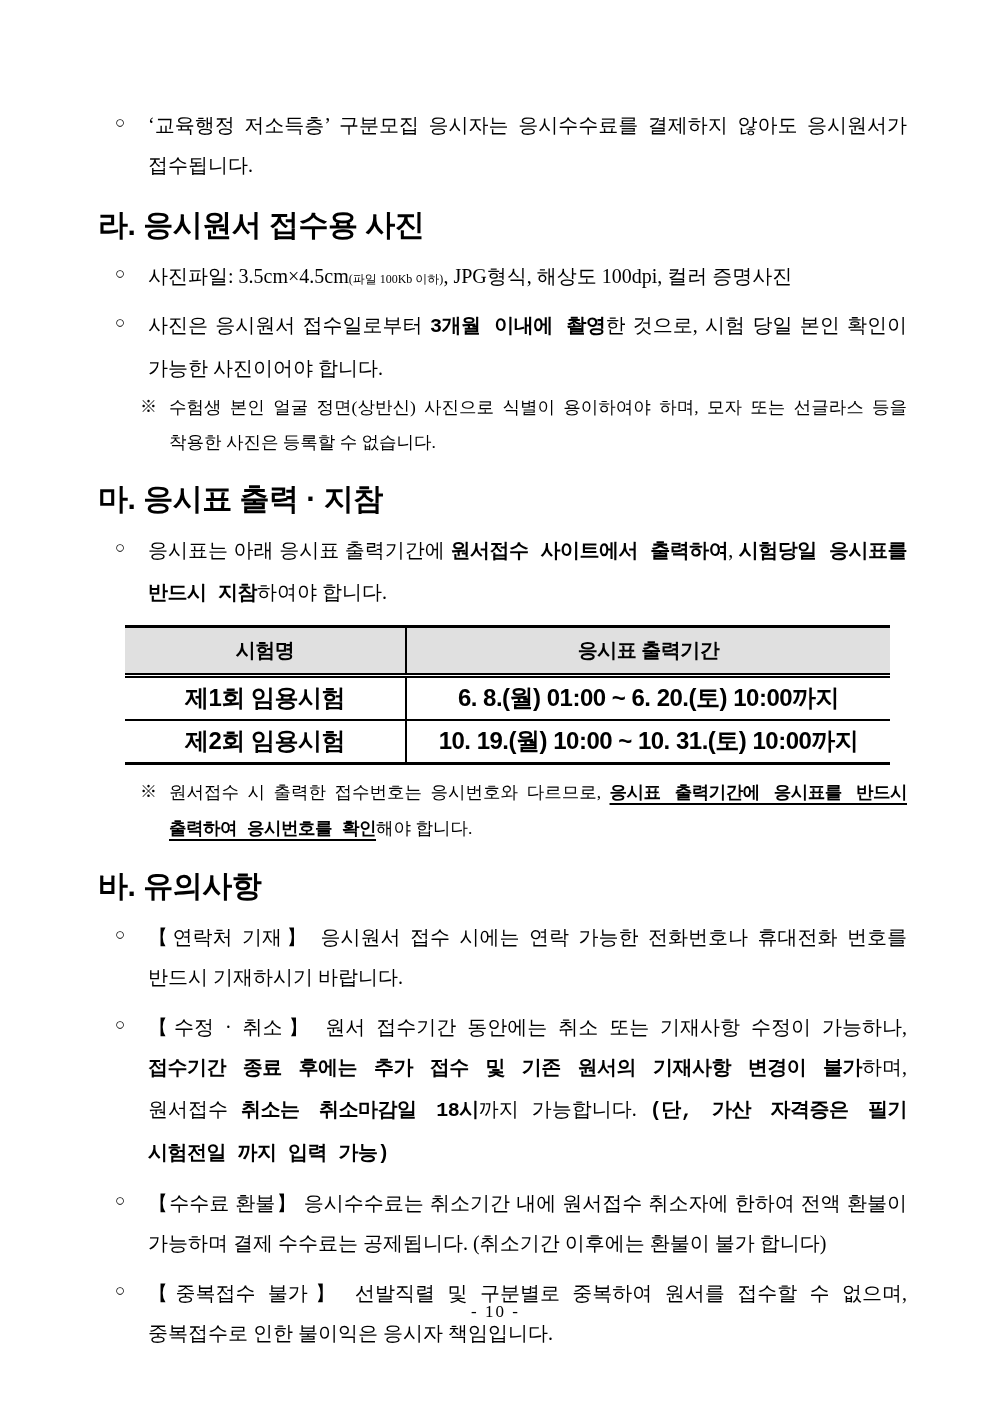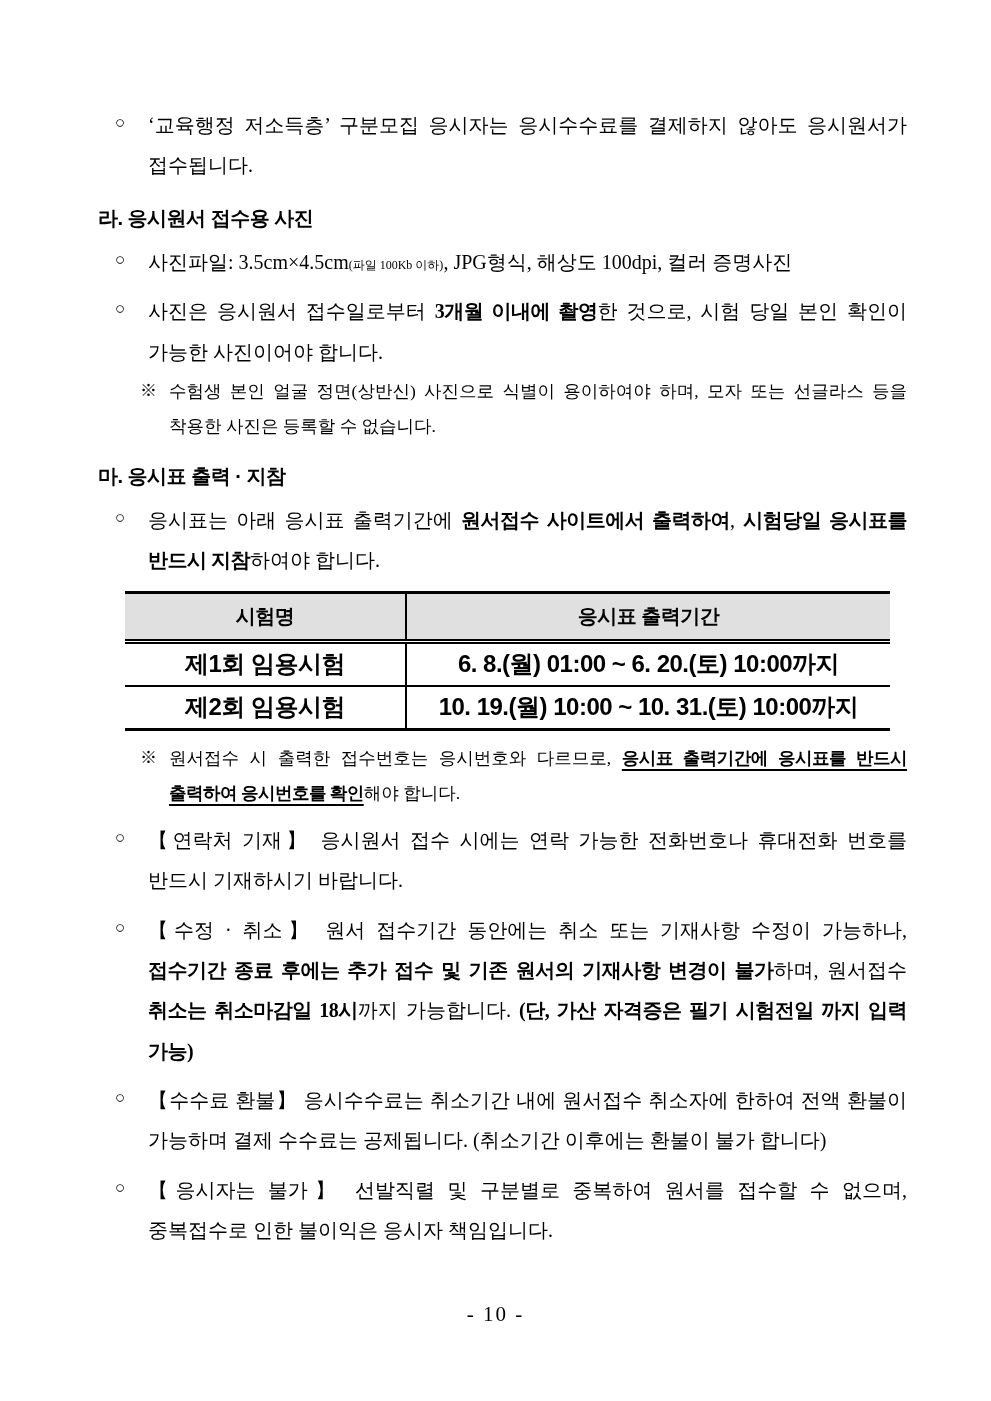--- a/index.html
+++ b/index.html
@@ -23,45 +23,45 @@
     font-size:17px;
   }
   .note{
     position:relative;margin:2px 0 0 40px;padding-left:29px;
     font-size:17.5px;line-height:2.0;
     text-align:justify;word-break:keep-all;
   }
   .note>.marker{position:absolute;left:0;top:0;font-size:17px;}
   .heading{
     font-family:"Liberation Sans","DejaVu Sans",sans-serif;
-    font-weight:bold;font-size:20px;line-height:1.4;
+    font-weight:bold;font-size:30px;line-height:1.4;
     margin:18px 0 10px -2px;letter-spacing:-0.5px;
     word-break:keep-all;
   }
-  .b{font-family:Liberation Serif, serif;font-weight:bold;letter-spacing:-0.5px;}
+  .b{font-family:Liberation Mono, monospace;font-weight:bold;letter-spacing:-0.5px;}
   .u{text-decoration:underline;text-underline-offset:5px;text-decoration-thickness:2px;}
   .small{font-size:12px;}
   .table-wrap{margin:10px 0 10px 25px;}
   table.period{
     border-collapse:collapse;width:765px;
     border-top:3px solid #000;border-bottom:3px solid #000;
     font-family:"Liberation Sans","DejaVu Sans",sans-serif;font-weight:bold;
     letter-spacing:-0.5px;
   }
   table.period th{
     background:#e0e0e0;height:43px;font-size:20px;
     border-bottom:5px double #000;text-align:center;
   }
   table.period td{height:39px;font-size:24px;text-align:center;}
   table.period tbody tr:first-child td{border-bottom:2px solid #000;}
   table.period th:first-child,
   table.period td:first-child{border-right:2px solid #000;width:278px;}
   .footer{
     position:absolute;left:0;right:0;top:1302px;
-    text-align:center;font-size:21px;letter-spacing:2px;
+    text-align:center;font-size:17px;letter-spacing:2px;
   }
 </style>
 </head>
 <body>
 
 <div class="page">
 
   <p class="para bullet">
     <span class="marker">○</span>
     <span>‘교육행정 저소득층’ 구분모집 응시자는 응시수수료를 결제하지 않아도 응시원서가 접수됩니다.</span>
@@ -110,36 +110,37 @@
         </tr>
       </tbody>
     </table>
   </div>
 
   <p class="note">
     <span class="marker">※</span>
     <span>원서접수 시 출력한 접수번호는 응시번호와 다르므로, </span><span class="b u">응시표 출력기간에 응시표를 반드시 출력하여 응시번호를 확인</span><span>해야 합니다.</span>
   </p>
 
+  <h2 class="heading">바. 유의사항</h2>
 
   <p class="para bullet">
     <span class="marker">○</span>
     <span>【연락처 기재】</span><span> 응시원서 접수 시에는 연락 가능한 전화번호나 휴대전화 번호를 반드시 기재하시기 바랍니다.</span>
   </p>
 
   <p class="para bullet">
     <span class="marker">○</span>
     <span>【수정 · 취소】</span><span> 원서 접수기간 동안에는 취소 또는 기재사항 수정이 가능하나, </span><span class="b">접수기간 종료 후에는 추가 접수 및 기존 원서의 기재사항 변경이 불가</span><span>하며, 원서접수 </span><span class="b">취소는 취소마감일 18시</span><span>까지 가능합니다. </span><span class="b">(단, 가산 자격증은 필기 시험전일 까지 입력 가능)</span>
   </p>
 
   <p class="para bullet">
     <span class="marker">○</span>
     <span>【수수료 환불】</span><span> 응시수수료는 취소기간 내에 원서접수 취소자에 한하여 전액 환불이 가능하며 결제 수수료는 공제됩니다. (취소기간 이후에는 환불이 불가 합니다)</span>
   </p>
 
   <p class="para bullet">
     <span class="marker">○</span>
-    <span>【응시자는 불가】</span><span> 선발직렬 및 구분별로 중복하여 원서를 접수할 수 없으며, 중복접수로 인한 불이익은 응시자 책임입니다.</span>
+    <span>【중복접수 불가】</span><span> 선발직렬 및 구분별로 중복하여 원서를 접수할 수 없으며, 중복접수로 인한 불이익은 응시자 책임입니다.</span>
   </p>
 
   <div class="footer">- 10 -</div>
 
 </div>
 
 </body></html>

